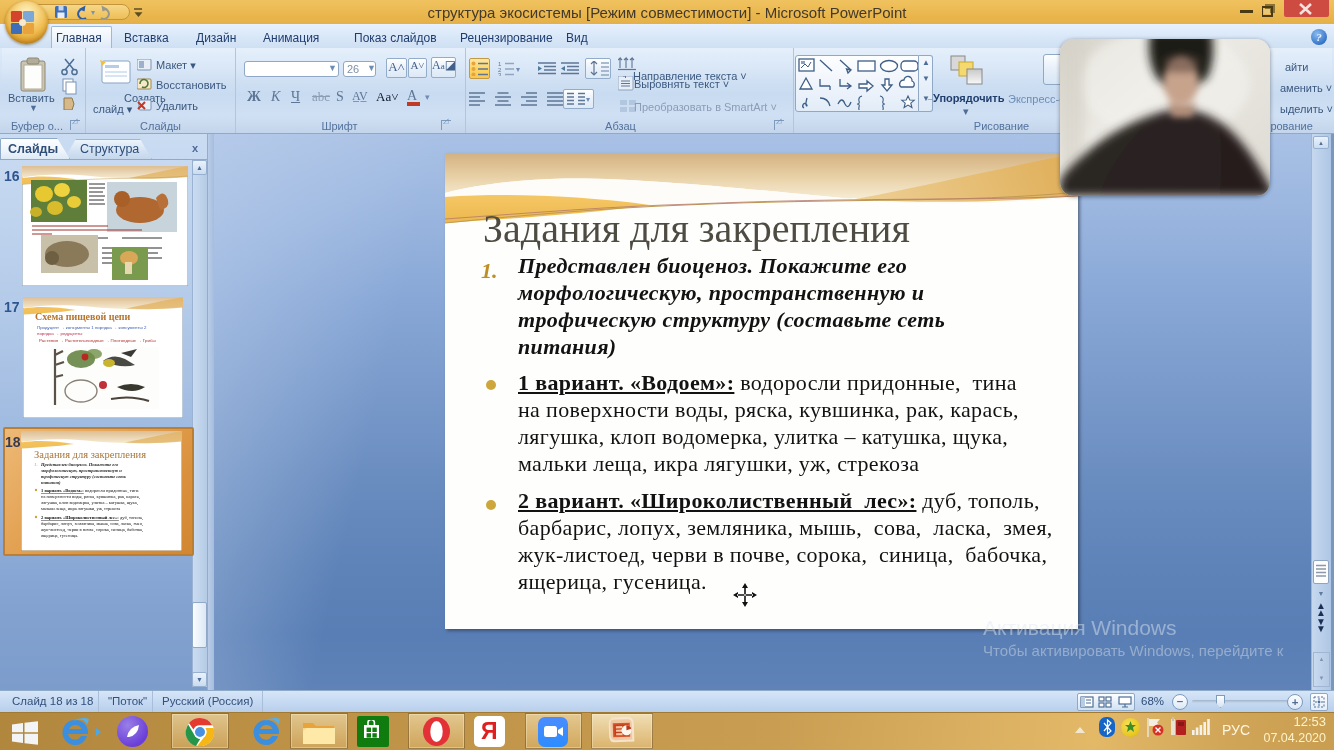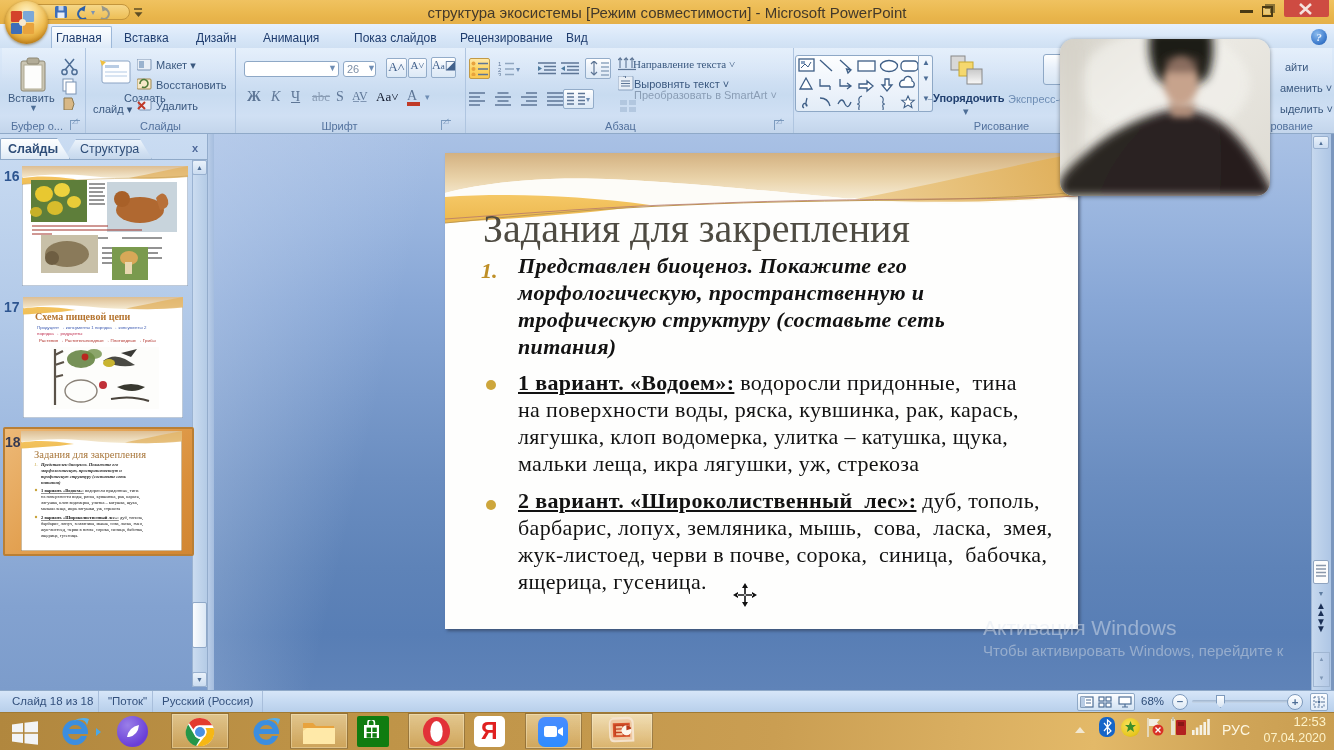--- a/index.html
+++ b/index.html
@@ -261,36 +261,36 @@
 <svg class="abs" style="left:567px;top:92px;" width="24" height="14">
     <g stroke="#5E7696" stroke-width="1.4">
       <path d="M0 1.5 h7 M0 5 h7 M0 8.5 h7 M0 12 h7 M11 1.5 h7 M11 5 h7 M11 8.5 h7 M11 12 h7"></path>
     </g>
     <text x="19" y="10" font-size="8" fill="#6E8DB4">▾</text>
   </svg>
 <svg class="abs" style="left:618px;top:54px;" width="20" height="17">
     <path d="M2 14 V4 l-2 2 m2 -2 l2 2 M8 14 V4 l-2 2 m2 -2 l2 2 M14 14 V4 l-2 2 m2 -2 l2 2" stroke="#5E7696" fill="none" stroke-width="1.1"></path>
     <path d="M0 15.5 h18" stroke="#5E7696" stroke-width="1.2"></path>
   </svg>
-<div class="rtext" style="left:633px;top:58px;font-family:Liberation Serif, serif;">Направление текста ˅</div>
+<div class="rtext" style="left:633px;top:70px;">Направление текста ˅</div>
 <svg class="abs" style="left:618px;top:76px;" width="18" height="15">
     <rect x="0" y="0" width="15" height="14" rx="1" fill="#E8EEF6" stroke="#8AA2C0"></rect>
     <g stroke="#5E7696" stroke-width="1.2">
       <path d="M3 5 h9 M3 7.5 h9 M3 10 h9"></path>
     </g>
     <path d="M7.5 0 l-2.5 -0 M7.5 -1 v3" stroke="#5E7696"></path>
   </svg>
 <div class="rtext" style="left:634px;top:78px;">Выровнять текст ˅</div>
 <svg class="abs" style="left:618px;top:99px;" width="20" height="15" opacity=".5">
     <rect x="2" y="1" width="7" height="5" fill="#9AB2CE"></rect>
     <rect x="11" y="1" width="7" height="5" fill="#9AB2CE"></rect>
     <rect x="2" y="8" width="7" height="5" fill="#9AB2CE"></rect>
     <rect x="11" y="8" width="7" height="5" fill="#9AB2CE"></rect>
   </svg>
-<div class="rtext dim" style="left:634px;top:89px;">Преобразовать в SmartArt ˅</div>
+<div class="rtext dim" style="left:634px;top:101px;">Преобразовать в SmartArt ˅</div>
 
 <div class="abs" style="left:795px;top:55px;width:124px;height:57px;background:linear-gradient(180deg,#FDFEFF,#EDF3FB 60%,#E2ECF7);border:1px solid #8EA8C6;border-radius:3px 0 0 3px;"></div>
 <svg class="abs" style="left:798px;top:58px;" width="120" height="52" fill="none" stroke="#3E5E86" stroke-width="1.3">
   <rect x="1" y="1" width="15" height="12" fill="#fff"></rect>
     <path d="M3 10 l4 -4 3 3 3 -5" stroke-width="1"></path>
     <rect x="3" y="3" width="4" height="3" fill="#8AA2C0" stroke="none"></rect>
   <path d="M22 2 L34 13"></path>
   <path d="M42 2 L53 12 M53 12 l-4.5 -1 1.5 4 z"></path>
   <rect x="60" y="3" width="17" height="10" fill="#fff"></rect>
   <ellipse cx="91" cy="8" rx="8.5" ry="5.5" fill="#fff"></ellipse>

